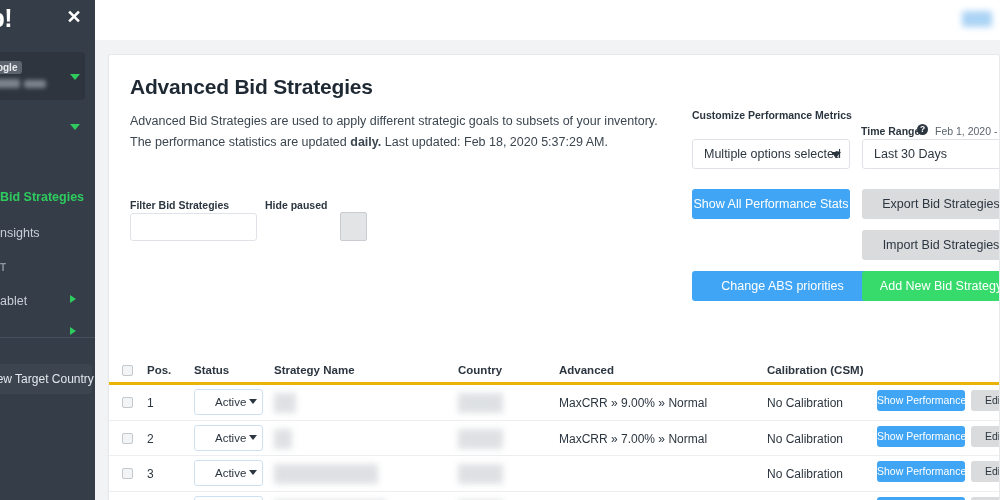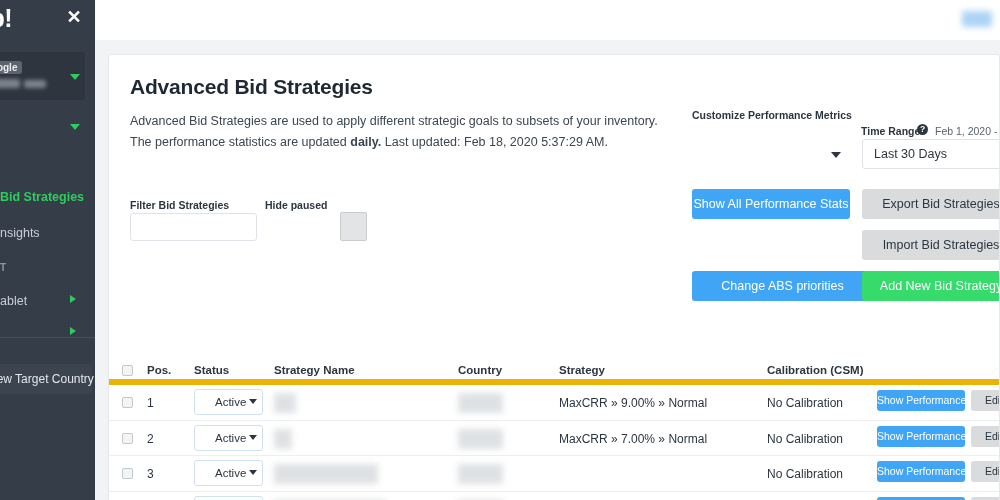--- a/index.html
+++ b/index.html
@@ -306,21 +306,21 @@
     width: 892px;
   }
   .trow {
     position: relative;
     height: 35.5px;
     border-bottom: 1px solid #eceef0;
   }
   #thead {
     position: relative;
     height: 28px;
-    border-bottom: 6px solid #eab308;
+    border-bottom: 3px solid #eab308;
   }
   .th {
     position: absolute;
     top: 7px;
     font-size: 11.5px;
     font-weight: 700;
     color: #2c3640;
     white-space: nowrap;
   }
   .cb {
@@ -447,41 +447,42 @@
           <span>The performance statistics are updated </span><b>daily.</b><span> Last updated: Feb 18, 2020 5:37:29 AM.</span><br>
         </div>
 
         <div class="field-label" id="filter-label">Filter Bid Strategies</div>
         <input id="filter-input" type="text" placeholder="" style="">
 
         <div class="field-label" id="hide-label">Hide paused</div>
         <div id="hide-checkbox"></div>
 
         <div class="ctl-label" id="metrics-label">Customize Performance Metrics</div>
+        <div class="ctl-select" id="metrics-select">Multiple options selected</div>
         <div id="metrics-caret"></div>
 
         <div class="ctl-label" id="time-label">Time Range</div>
         <div id="help-icon">?</div>
         <div id="date-range">Feb 1, 2020 - Mar 1,</div>
         <div class="ctl-select" id="time-select">Last 30 Days</div>
 
         <button class="btn btn-blue" id="btn-show-stats">Show All Performance Stats</button>
         <button class="btn btn-blue" id="btn-change-abs">Change ABS priorities</button>
         <button class="btn btn-grey" id="btn-export">Export Bid Strategies</button>
         <button class="btn btn-grey" id="btn-import">Import Bid Strategies</button>
         <button class="btn btn-green" id="btn-addnew">Add New Bid Strategy</button>
 
         <div id="table">
           <div id="thead">
             <div class="cb c-check" style="top:8px"></div>
             <div class="th c-pos">Pos.</div>
             <div class="th c-stat">Status</div>
             <div class="th c-name">Strategy Name</div>
             <div class="th c-prod">Country</div>
-            <div class="th c-strat">Strategy</div>
+            <div class="th c-strat">Advanced</div>
             <div class="th c-calib">Calibration (CSM)</div>
           </div>
           <div id="tbody">
               <div class="trow">
                 <div class="cb c-check" style="top:12px"></div>
                 <div class="cell cell-mid c-pos">1</div>
                 <div class="status-select c-stat">Active</div>
                 <div class="status-caret" style="left:140px"></div>
                 <div class="redact" style="left:165px; top:8px; height:20px; width:22px"></div>
                 <div class="redact" style="left:349px; top:8px; height:20px; width:45px"></div>

